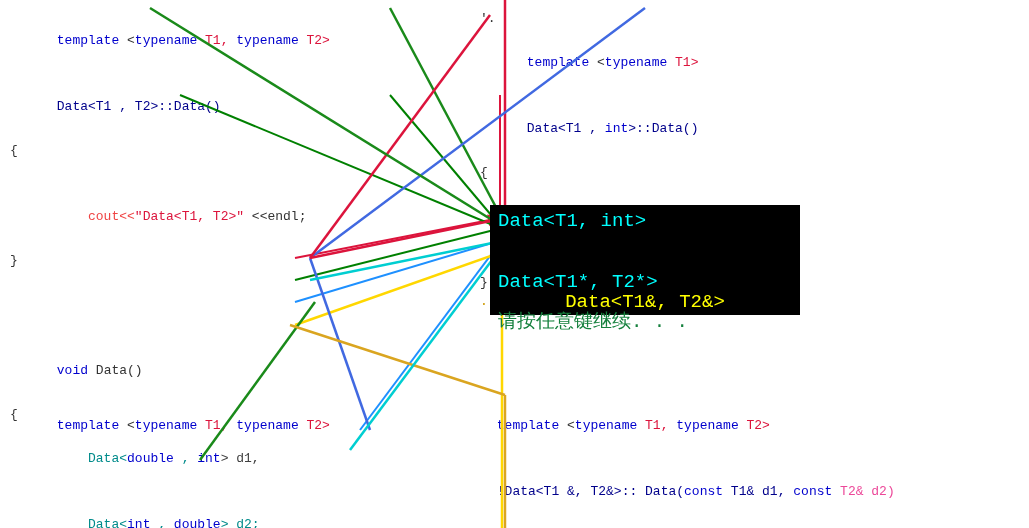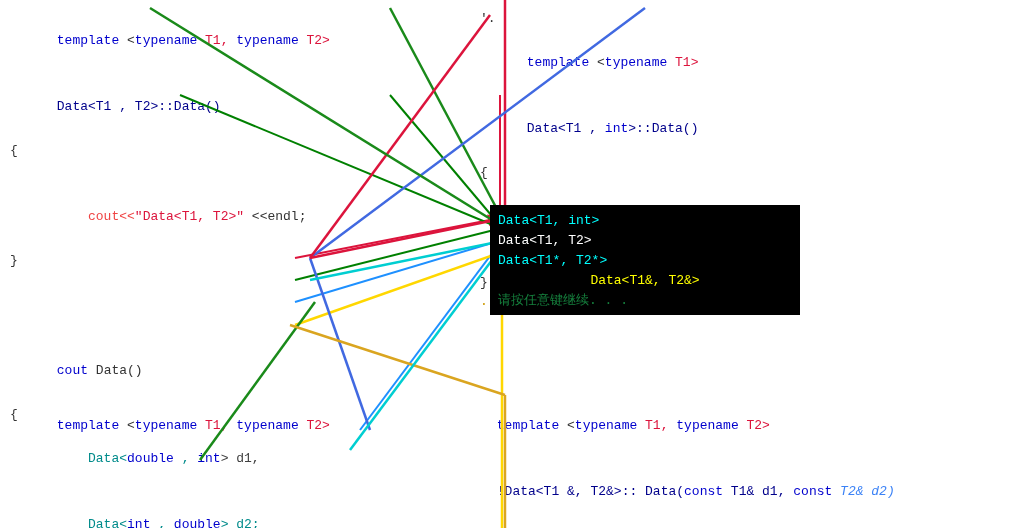--- a/index.html
+++ b/index.html
@@ -61,21 +61,21 @@
     
     .terminal {
       position: absolute;
       top: 205px;
       left: 490px;
       width: 310px;
       height: 110px;
       background: #000;
       color: #fff;
       font-family: 'Courier New', Courier, monospace;
-      font-size: 13px;
+      font-size: 19px;
       padding: 6px 8px;
       z-index: 10;
     }
     .terminal-line {
       line-height: 20px;
       white-space: pre;
     }
     
     
     .arrows-svg {
@@ -103,21 +103,21 @@
     <div class="code-line"><span style="color:#333;">{</span></div>
     <div class="code-line">&nbsp;</div>
     <div class="code-line">
       <span style="color:#ef4444;">    cout&lt;&lt;</span><span style="color:#dc143c;">"Data&lt;T1, T2&gt;"</span><span style="color:#333;"> &lt;&lt;endl;</span>
     </div>
     <div class="code-line"><span style="color:#333;">}</span></div>
     <div class="code-line">&nbsp;</div>
     <div class="code-line">&nbsp;</div>
     <div class="code-line">&nbsp;</div>
     <div class="code-line">
-      <span style="color:#0000cd;">cout</span><span style="color:#333;"> Data()</span>
+      <span style="color:#0000cd;">void</span><span style="color:#333;"> Data()</span>
     </div>
     <div class="code-line"><span style="color:#333;">{</span></div>
     <div class="code-line">
       <span style="color:#008b8b;">    Data&lt;</span><span style="color:#0000cd;">double</span><span style="color:#008b8b;"> , </span><span style="color:#0000cd;">int</span><span style="color:#404040;">&gt; d1,</span>
     </div>
     <div class="code-line">
       <span style="color:#008b8b;">    Data&lt;</span><span style="color:#0000cd;">int</span><span style="color:#008b8b;"> , </span><span style="color:#0000cd;">double</span><span style="color:#008b8b;">&gt; d2;</span>
     </div>
 
   </div>
@@ -145,30 +145,29 @@
     </div>
     <div class="code-line"></div>
 
   </div>
 
   <div class="bottom-right">
     <div class="code-line">
       <span style="color:#0000cd;">template </span><span style="color:#333;">&lt;</span><span style="color:#0000cd;">typename</span><span style="color:#dc143c;"> T1, </span><span style="color:#0000cd;">typename</span><span style="color:#dc143c;"> T2&gt;</span>
     </div>
     <div class="code-line">
-      <span style="color:#00008b;">!Data&lt;T1 &amp;, T2&amp;&gt;:: Data(</span><span style="color:#0000cd;">const</span><span style="color:#00008b;"> T1&amp; d1, </span><span style="color:#0000cd;">const</span><span style="color:#3b82f6;font-style:italic;"> T2&amp; d2)</span>
+      <span style="color:#00008b;">!Data&lt;T1 &amp;, T2&amp;&gt;:: Data(</span><span style="color:#0000cd;">const</span><span style="color:#00008b;"> T1&amp; d1, </span><span style="color:#0000cd;">const</span><span style="color:#ec4899;"> T2&amp; d2)</span>
     </div>
     <div class="code-line"></div>
 
   </div>
 
   <div class="terminal">
     <div class="terminal-line" style="color:#00ffff;">Data&lt;T1, int&gt;</div>
-    <div class="terminal-line" style="color:#fff;">Data&lt;T1, T2&gt;</div>
-    <div class="terminal-line" style="color:#00ffff;">Data&lt;T1*, T2*&gt;</div>
+    <div class="terminal-line" style="color:#00ffff;margin-top:41px;">Data&lt;T1*, T2*&gt;</div>
     <div class="terminal-line" style="color:#ffff00;text-align:center;">Data&lt;T1&amp;, T2&amp;&gt;</div>
     <div class="terminal-line" style="color:#15803d;">请按任意键继续. . .</div>
   </div>
 
   <svg class="arrows-svg">
 
     <line x1="295" y1="258" x2="500" y2="218" stroke="#dc143c" stroke-width="2" marker-end="url(#arrow-red)"></line>
 
     <line x1="390" y1="95" x2="502" y2="228" stroke="#008000" stroke-width="2"></line>
 

